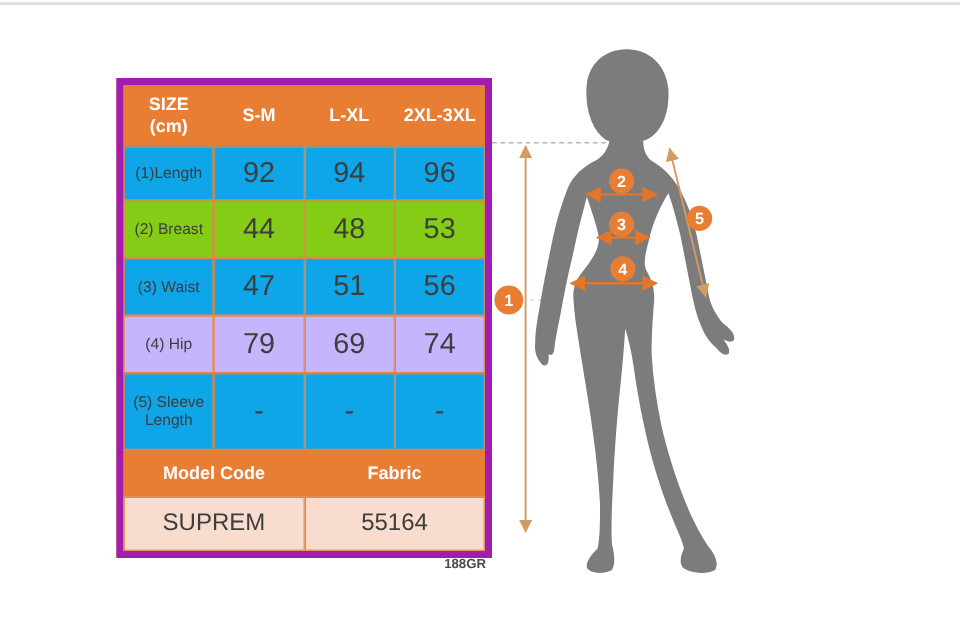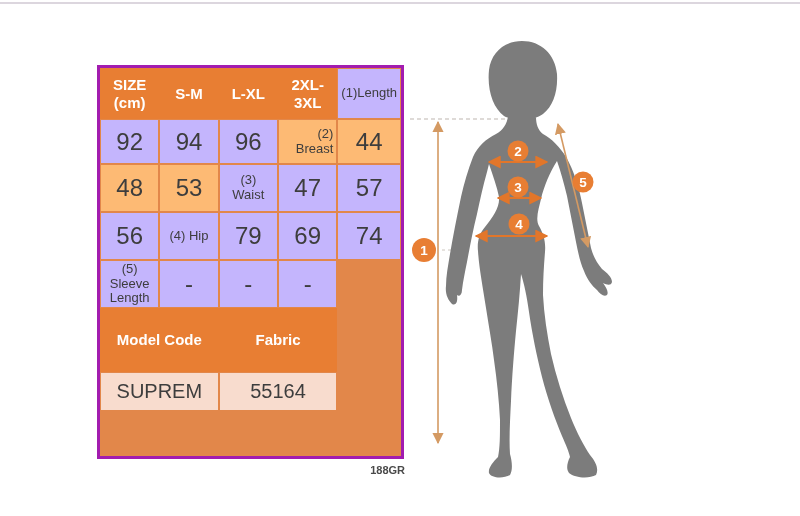--- a/index.html
+++ b/index.html
@@ -11,40 +11,40 @@
   }
   .page{position:absolute;inset:0;}
   .top-rule{
     position:absolute;left:0;top:2px;width:800px;height:2px;
     background:#dcd6de;
   }
   
   .size-table{
     position:absolute;left:97px;top:65px;width:301px;
     display:grid;
-    grid-template-columns:repeat(5,1fr);
+    grid-template-columns:repeat(4,1fr);
     grid-template-rows:51px 45px 48px 48px 48px 64px 39px 45px;
-    border:3px solid #a21caf;
+    border:6px solid #a21caf;
     background:#E2874A;
   }
   .c{
     display:flex;align-items:center;justify-content:center;
     text-align:center;
     border:1px solid #E2874A;
     color:#3d3d3d;
     line-height:1.15;
   }
   .th{
     background:#E87E33;border-color:#E87E33;
     color:#ffffff;font-weight:bold;font-size:15px;
   }
   .lbl{font-size:13px;padding:2px 3px;}
   .val{font-size:24px;}
-  .rowdark{background:#c4b5fd;}
-  .rowlight{background:#fdba74;text-align:right;}
+  .rowdark{background:#0ea5e9;}
+  .rowlight{background:#84cc16;text-align:right;}
   .rowlighter{background:#c4b5fd;}
   .span2{grid-column:span 2;}
   .footerval{background:#F8DCCE;font-size:20px;}
   .note{
     position:absolute;left:97px;top:464px;width:308px;
     text-align:right;font-size:11px;font-weight:bold;color:#4a4a4a;
   }
   
   .diagram{position:absolute;left:400px;top:0;width:260px;height:516px;}
   .marker-num{
@@ -77,21 +77,21 @@
     <div class="c val rowdark">94</div>
     <div class="c val rowdark">96</div>
 
     <div class="c lbl rowlight">(2) Breast</div>
     <div class="c val rowlight">44</div>
     <div class="c val rowlight">48</div>
     <div class="c val rowlight">53</div>
 
     <div class="c lbl rowdark">(3) Waist</div>
     <div class="c val rowdark">47</div>
-    <div class="c val rowdark">57</div>
+    <div class="c val rowdark">51</div>
     <div class="c val rowdark">56</div>
 
     <div class="c lbl rowlighter">(4) Hip</div>
     <div class="c val rowlighter">79</div>
     <div class="c val rowlighter">69</div>
     <div class="c val rowlighter">74</div>
 
     <div class="c lbl rowdark">(5) Sleeve Length</div>
     <div class="c val rowdark">-</div>
     <div class="c val rowdark">-</div>

